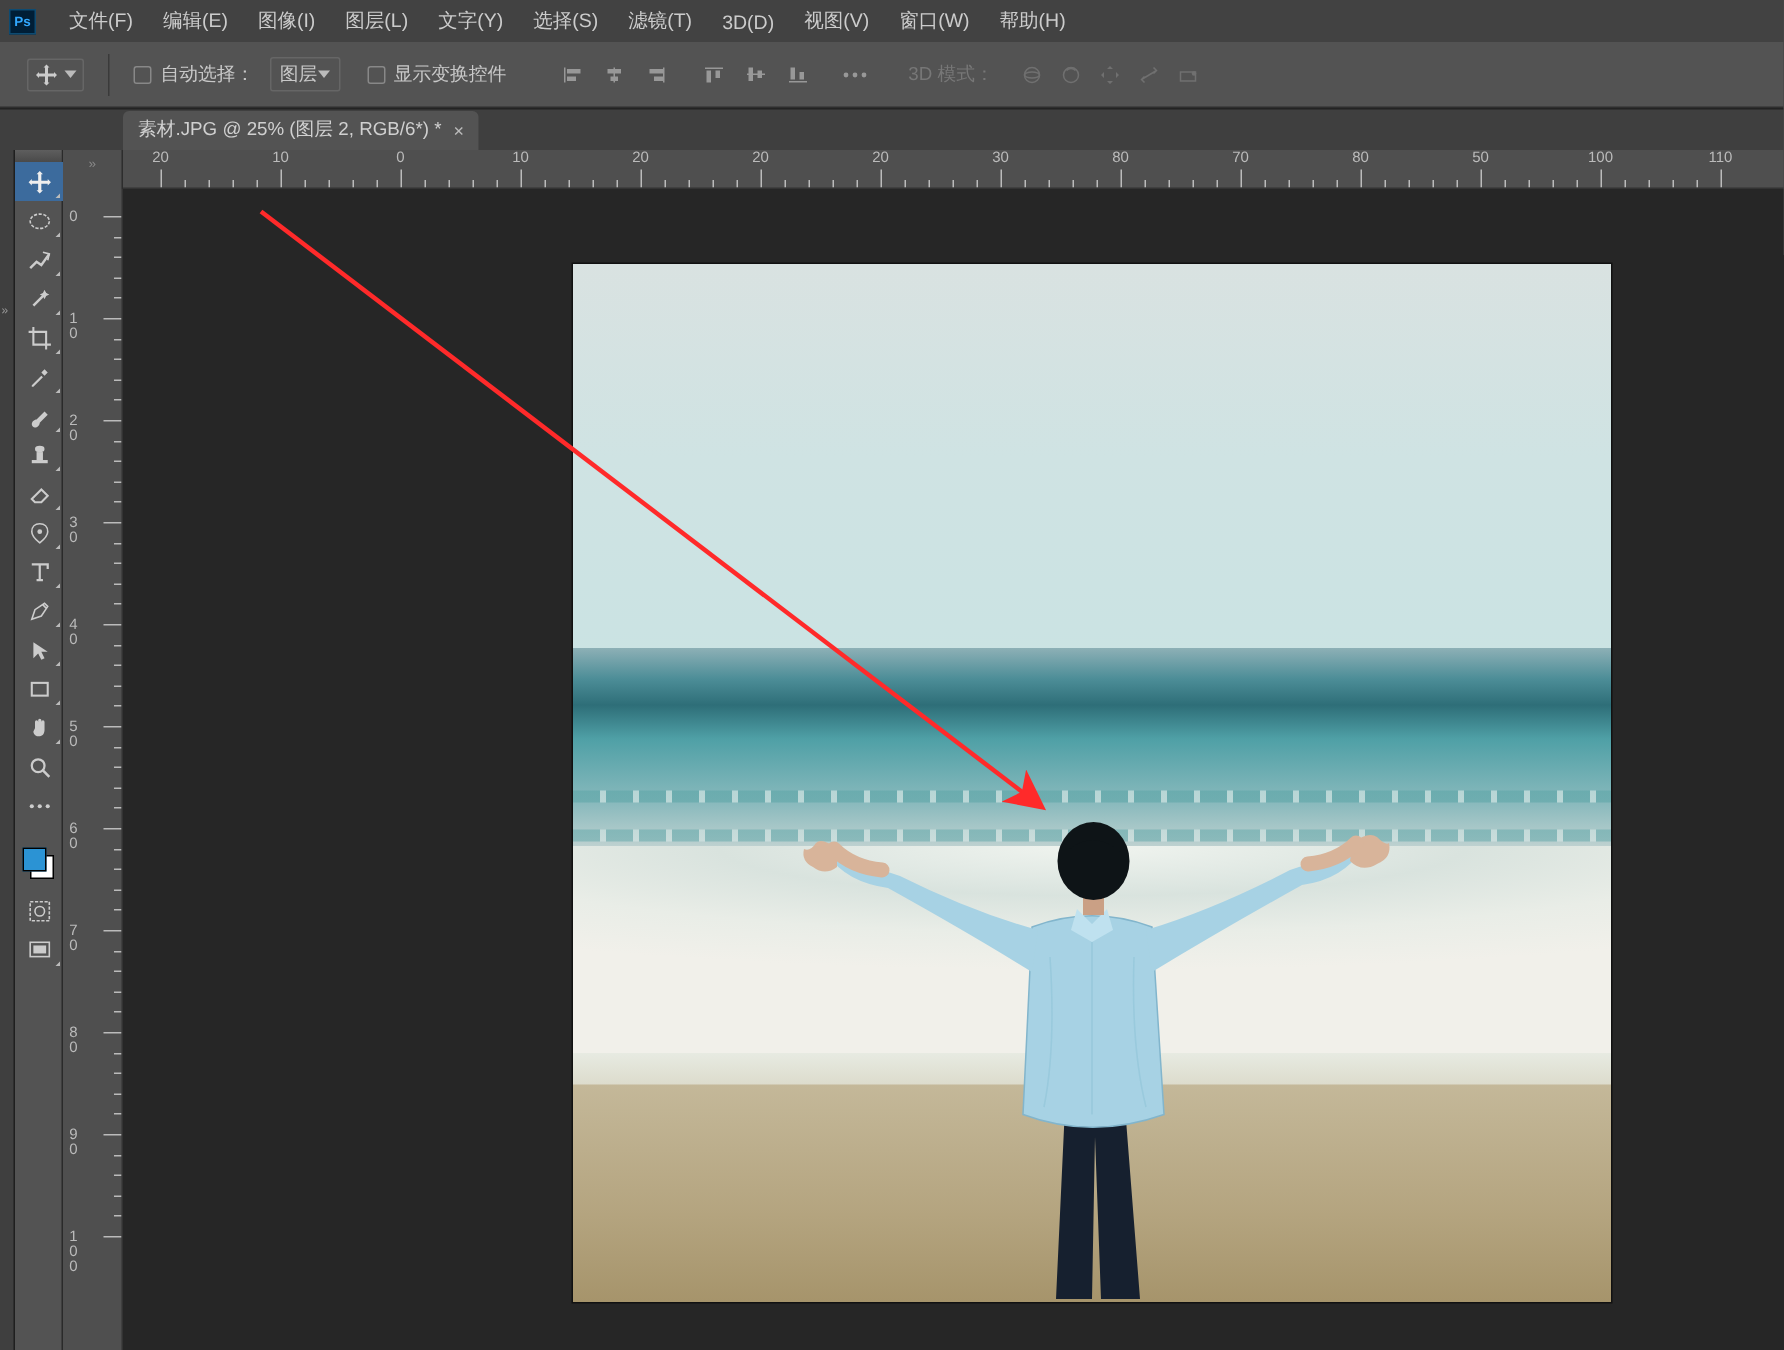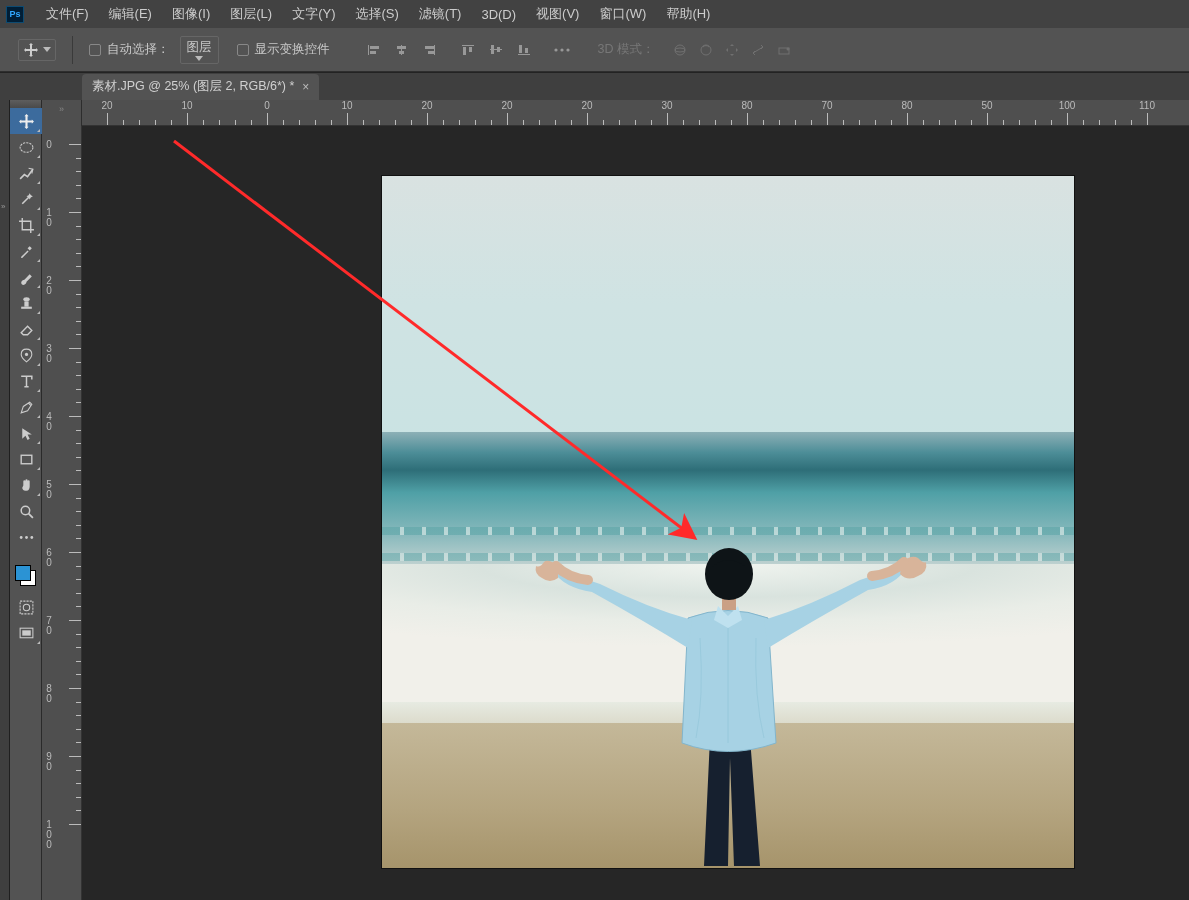--- a/index.html
+++ b/index.html
@@ -8,21 +8,21 @@
   
   .menubar { height: 28px; background: #424242; display: flex; align-items: center; padding-left: 6px; font-size: 13px; }
   .menubar .ps-logo { width: 18px; height: 17px; background:#001e36; color:#31a8ff; font-size:9px; font-weight:bold; display:flex; align-items:center; justify-content:center; margin-right:12px; border:1px solid #0d4b72;}
   .menubar .menu-item { padding: 0 10px; cursor: default; }
   
   
   .optionsbar { height: 44px; background: #535353; border-bottom: 1px solid #2e2e2e; display: flex; align-items: center; padding-left: 18px; gap: 10px; font-size: 12.5px; color:#c8c8c8;}
   .optionsbar .tool-preset { display:flex; align-items:center; gap:4px; padding:2px 4px; border:1px solid #666; border-radius:2px;}
   .optionsbar .sep { width:1px; height:28px; background:#3a3a3a; margin:0 6px;}
   .optionsbar .checkbox-empty { width:12px; height:12px; border:1px solid #888; border-radius:2px; display:inline-block; margin-right:4px;}
-  .optionsbar .combo { display:flex; align-items:center; gap:0; border:1px solid #666; padding:2px 6px; border-radius:2px;flex-direction:column;}
+  .optionsbar .combo { display:flex; align-items:center; gap:0; border:1px solid #666; padding:2px 6px; border-radius:2px;}
   .align-group { display:flex; gap:0; margin-left:20px;}
   .align-btn { width:28px; height:24px; display:flex; align-items:center; justify-content:center; color:#888;}
   .align-btn svg { opacity:.8;}
   .threed-label { color:#777; margin-left:12px;}
   .threed-icons { display:flex; gap:10px; margin-left:8px; color:#777;}
   .threed-icons svg{opacity:.55}
   
   
   .doctabbar { height:28px; background:#3f3f3f; display:flex; align-items:flex-end; padding-left:82px; font-size:12.5px; border-top:1px solid #232323;}
   .doctab { background:#535353; padding:4px 10px 5px; border-top-left-radius:4px; border-top-right-radius:4px; color:#d0d0d0; display:flex; align-items:center; gap:8px;}

